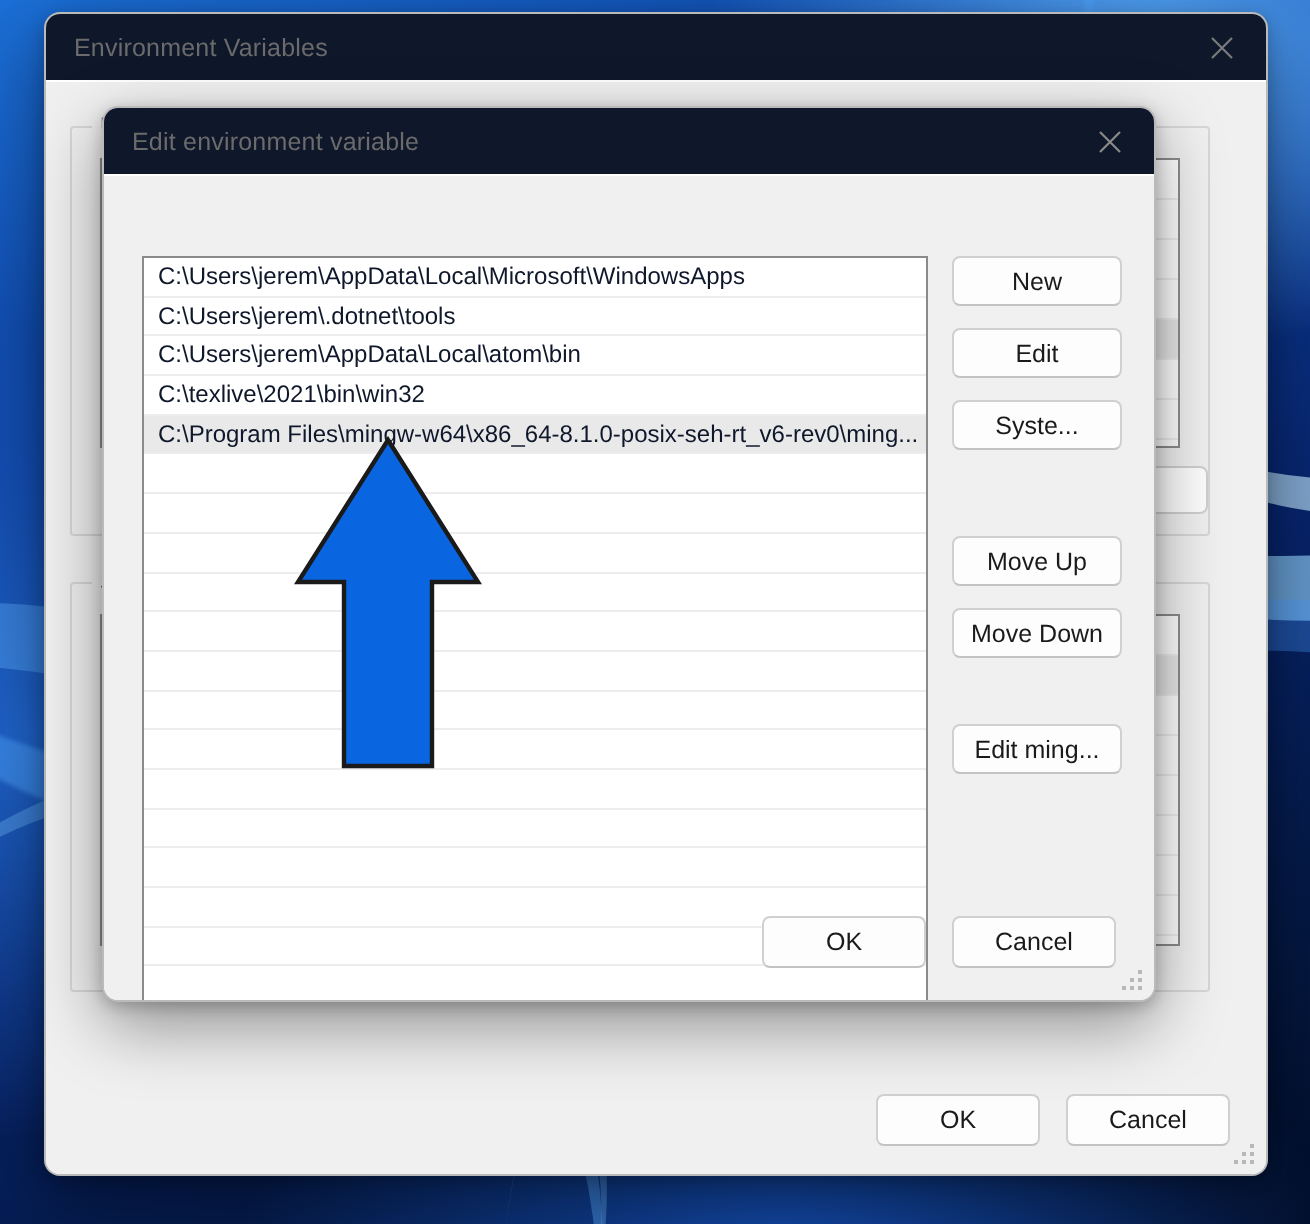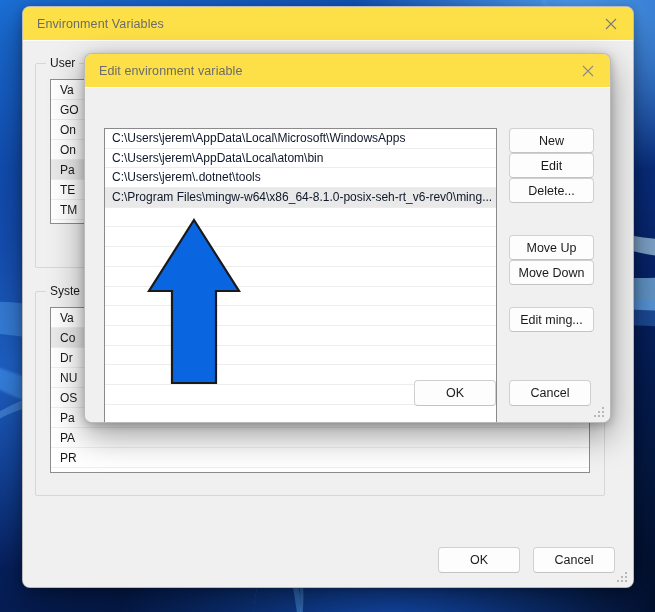--- a/index.html
+++ b/index.html
@@ -63,21 +63,21 @@
   .dialog {
     position: absolute;
     background: #f0f0f0;
     border-radius: 8px;
     box-shadow: 0 12px 34px rgba(0,0,0,.40), 0 2px 8px rgba(0,0,0,.22);
     border: 1px solid rgba(120,120,120,.45);
     overflow: hidden;
   }
   .titlebar {
     height: 34px;
-    background: #fde047;
+    background: #0f172a;
     display: flex;
     align-items: center;
     padding-left: 14px;
     position: relative;
     border-bottom: 1px solid #ffffff;
   }
   .titlebar .title {
     font-size: 12.5px;
     color: #6b6b6b;
     letter-spacing: .1px;
@@ -156,22 +156,22 @@
     border-radius: 4px;
     font-size: 12.5px;
     color: #1a1a1a;
     font-family: "Liberation Sans", sans-serif;
     display: flex; align-items: center; justify-content: center;
     cursor: default;
   }
 
   
   #inner-dialog {
-    left: 84px; top: 53px;
-    width: 527px; height: 370px;
+    left: 51px; top: 53px;
+    width: 527px; height: 448px;
     background: #f0f0f0;
     z-index: 20;
   }
   #inner-body {
     position: absolute;
     left: 0; top: 34px; right: 0; bottom: 0;
     background: #f0f0f0;
   }
 
   #path-listbox {
@@ -191,21 +191,21 @@
     border-bottom: 1px solid #ededed;
     white-space: nowrap;
     overflow: hidden;
   }
   .path-row.filled { background: #ffffff; }
   .path-row.selected { background: #e9e9e9; }
 
   #side-buttons { position: absolute; left: 424px; top: 40px; width: 85px; }
   #side-buttons .winbtn {
     width: 85px; height: 25px;
-    margin-bottom: 0;
+    margin-bottom: 11px;
   }
   #side-buttons .spacer-lg { height: 32px; }
   #side-buttons .spacer-md { height: 22px; }
 
   #inner-footer {
     position: absolute;
     right: 19px; bottom: 16px;
     display: flex; gap: 13px;
   }
   #inner-footer .winbtn { width: 82px; height: 26px; }
@@ -319,43 +319,44 @@
       <svg width="12" height="12" viewBox="0 0 12 12" aria-hidden="true">
         <path d="M1 1 L11 11 M11 1 L1 11" stroke="#8a8a8a" stroke-width="1.1" fill="none"></path>
       </svg>
     </div>
   </div>
 
   <div id="inner-body">
 
     <div id="path-listbox">
       <div class="path-row filled">C:\Users\jerem\AppData\Local\Microsoft\WindowsApps</div>
+      <div class="path-row filled">C:\Users\jerem\.dotnet\tools</div>
       <div class="path-row filled">C:\Users\jerem\AppData\Local\atom\bin</div>
-      <div class="path-row filled">C:\Users\jerem\.dotnet\tools</div>
+      <div class="path-row filled">C:\texlive\2021\bin\win32</div>
       <div class="path-row selected">C:\Program Files\mingw-w64\x86_64-8.1.0-posix-seh-rt_v6-rev0\ming...</div>
       <div class="path-row"></div>
       <div class="path-row"></div>
       <div class="path-row"></div>
       <div class="path-row"></div>
       <div class="path-row"></div>
       <div class="path-row"></div>
       <div class="path-row"></div>
       <div class="path-row"></div>
       <div class="path-row"></div>
       <div class="path-row"></div>
       <div class="path-row"></div>
       <div class="path-row"></div>
       <div class="path-row"></div>
       <div class="path-row"></div>
     </div>
 
     <div id="side-buttons">
       <div class="winbtn">New</div>
       <div class="winbtn">Edit</div>
-      <div class="winbtn">Delete...</div>
+      <div class="winbtn">Syste...</div>
       <div class="spacer-lg"></div>
       <div class="winbtn">Move Up</div>
       <div class="winbtn">Move Down</div>
       <div class="spacer-md"></div>
       <div class="winbtn">Edit ming...</div>
     </div>
 
     <div id="inner-footer">
       <div class="winbtn">OK</div>
       <div class="winbtn">Cancel</div>

